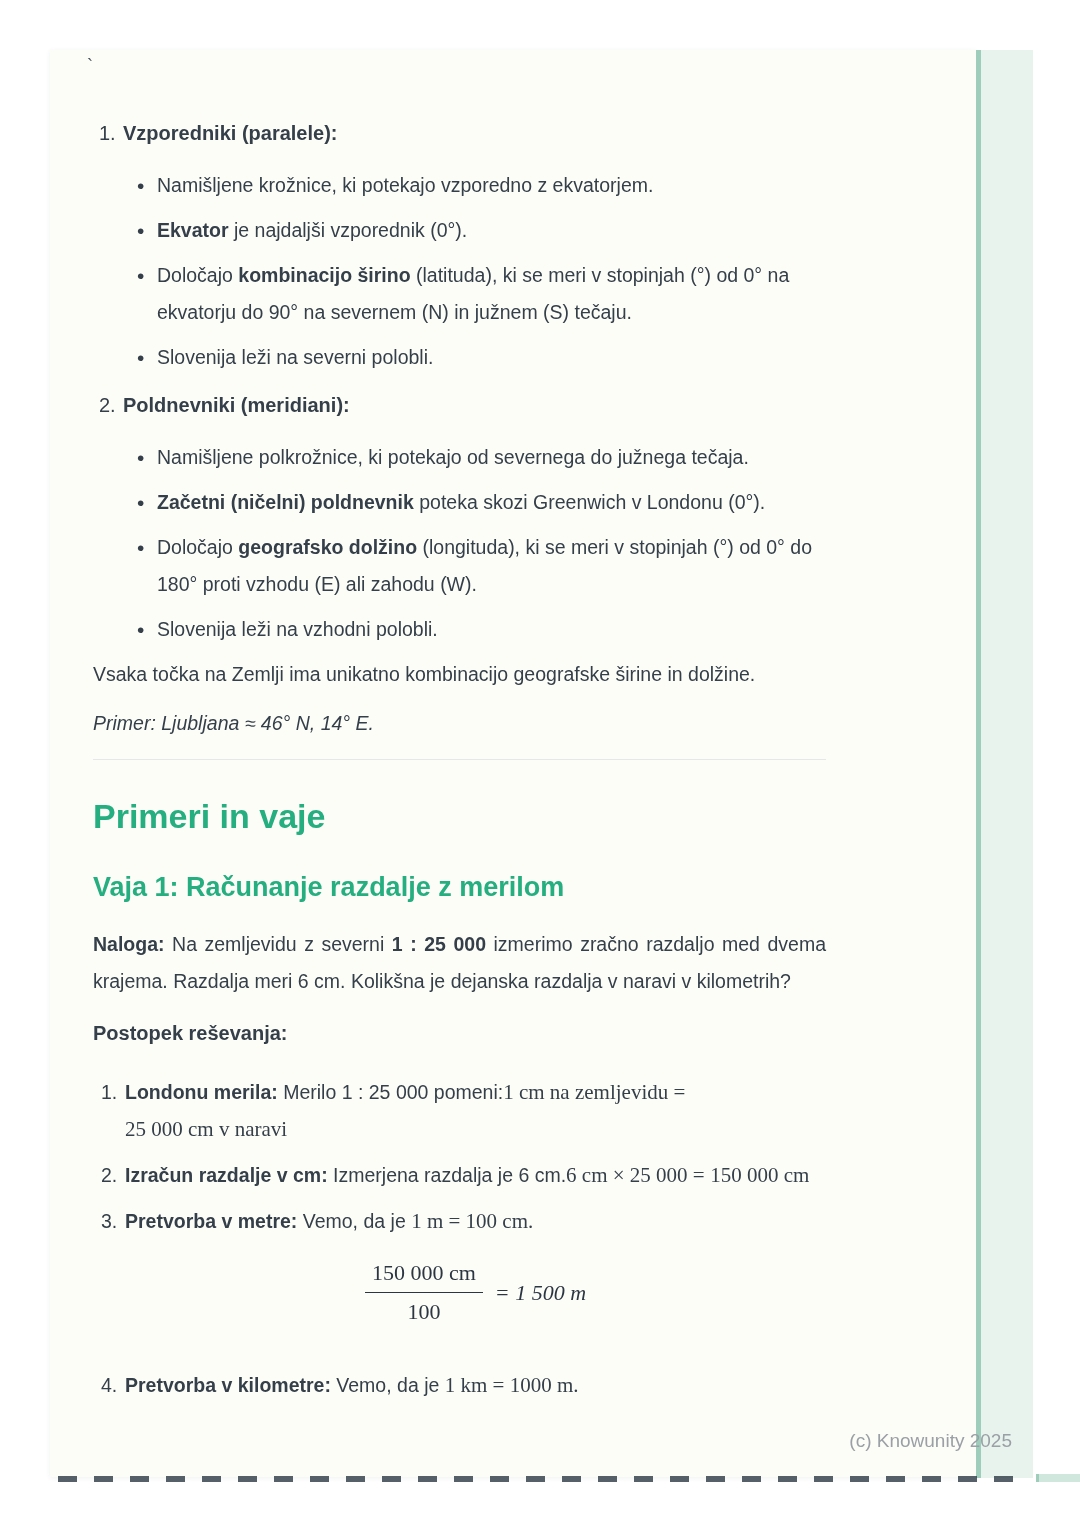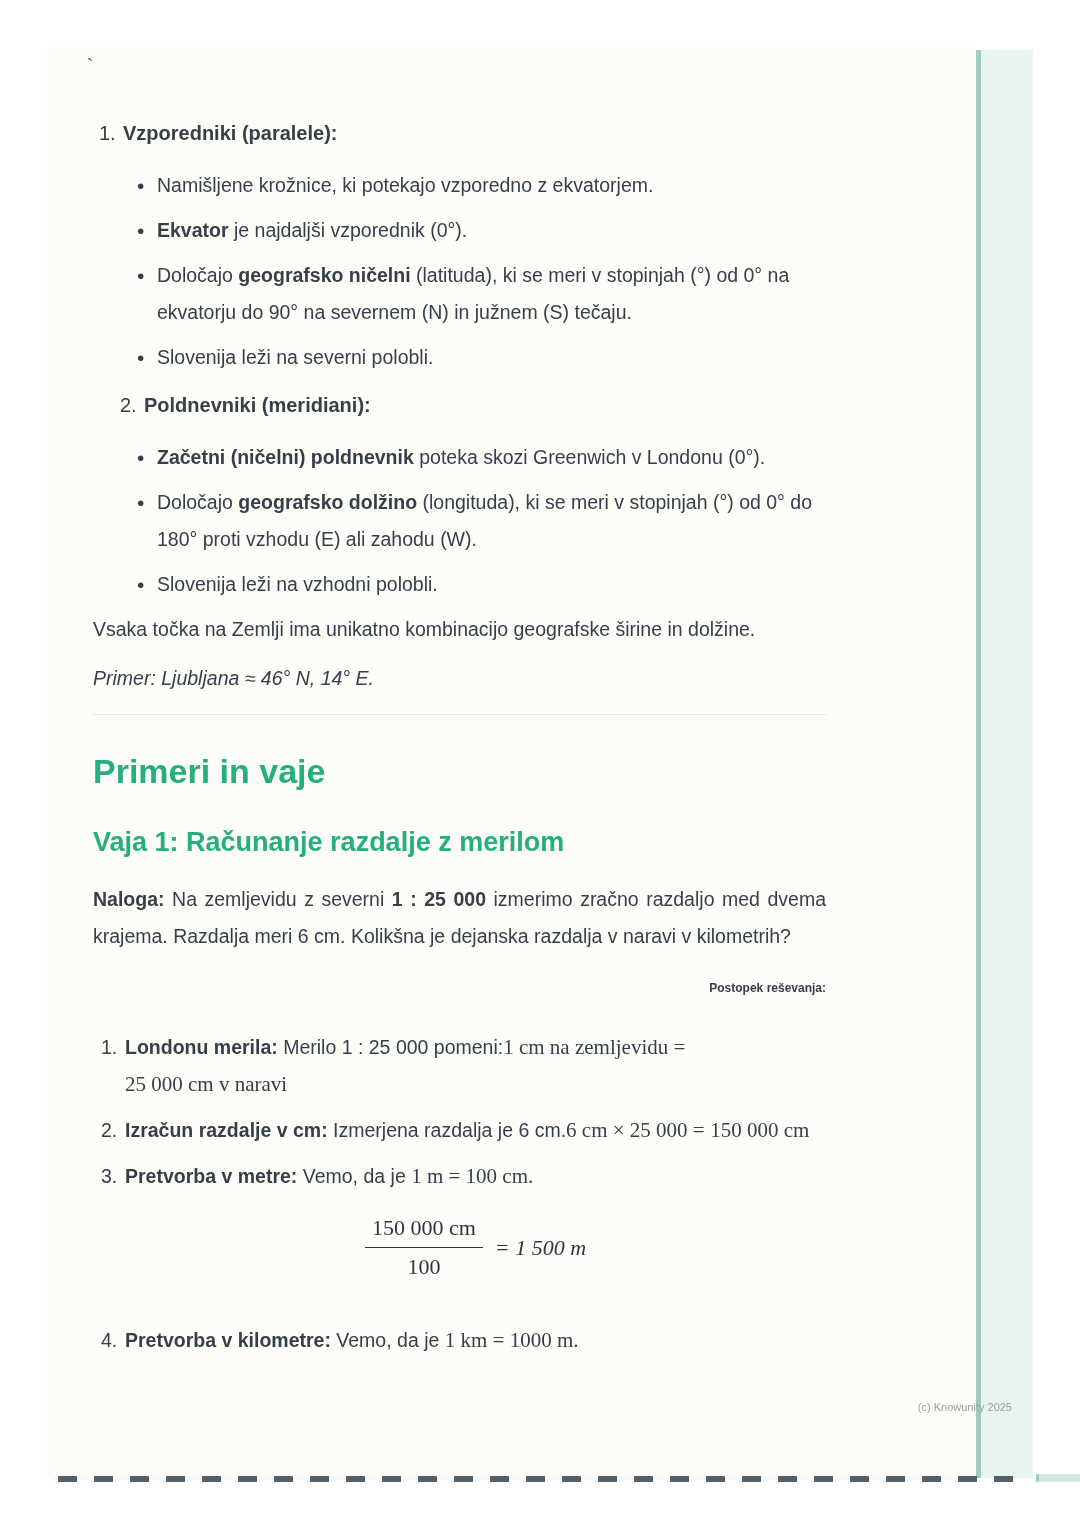--- a/index.html
+++ b/index.html
@@ -5,79 +5,80 @@
   html,body{margin:0;padding:0;background:#fff;}
   .viewport{position:relative;width:1080px;height:1528px;background:#ffffff;overflow:hidden;
             font-family:"Liberation Sans","DejaVu Sans",sans-serif;color:var(--body,#353f4a);}
   .page{position:absolute;left:50px;top:50px;width:926px;height:1427px;
         background:var(--page-bg,#fdfdf8);box-shadow:0 1px 5px rgba(40,50,60,.07);}
   .content{position:absolute;left:43px;top:0;width:733px;font-size:19.5px;line-height:37px;}
   .stray{padding-top:5px;margin-left:-6px;font-size:18px;line-height:23px;color:#4a5560;}
 
   
   .sec-title{margin-top:36px;font-weight:700;font-size:20px;line-height:38px;}
-  .sec-title.second{margin-top:10px;margin-left:21px;}
+  .sec-title.second{margin-top:10px;}
   .sec-title .num{display:inline-block;width:24px;margin-left:6px;font-weight:400;}
   .blist{margin:15px 0 0 0;padding:0;list-style:none;}
   .blist li{position:relative;padding-left:64px;margin-bottom:8px;}
   .blist li::before{content:"\2022";position:absolute;left:44px;top:0;font-size:21px;}
   b,.bold{font-weight:700;}
 
   .para{margin:4px 0 12px 0;}
   .example{margin:0;font-style:italic;}
   hr.divider{border:none;height:1px;background:#e5e7e9;margin:17px 0 0 0;}
 
   h1.main{margin:34px 0 0 0;font-size:34px;line-height:44px;font-weight:600;color:var(--accent,#25ae7f);}
   h2.sub{margin:30px 0 0 0;font-size:27px;line-height:38px;font-weight:600;color:var(--accent,#25ae7f);}
 
   .task{margin:20px 0 0 0;text-align:justify;}
-  .proc{margin:14px 0 0 0;font-weight:700;font-size:12px;line-height:38px;text-align:right;}
+  .proc{margin:14px 0 0 0;font-weight:700;font-size:20px;line-height:38px;}
 
   .steps{margin:22px 0 0 0;padding:0;list-style:none;}
   .steps li{position:relative;padding-left:32px;margin-bottom:9px;}
   .steps .num{position:absolute;left:8px;top:0;}
   .m{font-family:"Liberation Serif","DejaVu Serif",serif;font-size:21px;white-space:nowrap;}
 
   .math-display{display:flex;justify-content:center;align-items:center;
                 margin:18px 0 40px 0;font-family:"Liberation Serif","DejaVu Serif",serif;
                 font-size:22px;line-height:30px;color:#2c3642;}
   .frac{display:inline-flex;flex-direction:column;align-items:center;}
   .frac-top{padding:0 7px 4px 7px;border-bottom:1.6px solid #2c3642;}
   .frac-bot{padding-top:4px;}
   .frac-rhs{margin-left:12px;font-style:italic;}
 
   .edge-strip{position:absolute;left:976px;top:50px;width:57px;height:1428px;
               background:var(--strip-fill,#e9f3ee);border-left:5px solid var(--strip-line,#9ecdbb);
               box-sizing:border-box;}
-  .footer-credit{position:absolute;top:1397px;right:68px;font-size:11px;line-height:20px;
+  .footer-credit{position:absolute;top:1431px;right:68px;font-size:19px;line-height:20px;
                  color:var(--footer,#9aa0a6);z-index:3;}
   .tear{position:absolute;left:58px;top:1476px;width:972px;height:6px;opacity:.85;
         background:repeating-linear-gradient(90deg,#38444f 0px,#38444f 19px,transparent 19px,transparent 36px);}
   .tear-end{position:absolute;left:1036px;top:1474px;width:44px;height:8px;
             background:#cfe7dc;border-left:3px solid #9ecdbb;box-sizing:border-box;}
 </style>
 </head>
 <body>
 
 <div class="viewport">
   <div class="page">
     <div class="content">
 
       <div class="stray">`</div>
 
       <div class="sec-title"><span class="num">1.</span><b>Vzporedniki (paralele):</b></div>
       <ul class="blist">
         <li><span>Namišljene krožnice, ki potekajo vzporedno z ekvatorjem.</span><b></b><span></span></li>
         <li><span></span><b>Ekvator</b><span> je najdaljši vzporednik (0°).</span></li>
-        <li><span>Določajo </span><b>geografsko ničelni</b><span> (latituda), ki se meri v stopinjah (°) od 0° na ekvatorju do 90° na severnem (N) in južnem (S) tečaju.</span></li>
+        <li><span>Določajo </span><b>kombinacijo širino</b><span> (latituda), ki se meri v stopinjah (°) od 0° na ekvatorju do 90° na severnem (N) in južnem (S) tečaju.</span></li>
         <li><span>Slovenija leži na severni polobli.</span><b></b><span></span></li>
       </ul>
 
       <div class="sec-title second"><span class="num">2.</span><b>Poldnevniki (meridiani):</b></div>
       <ul class="blist">
+        <li><span>Namišljene polkrožnice, ki potekajo od severnega do južnega tečaja.</span><b></b><span></span></li>
         <li><span></span><b>Začetni (ničelni) poldnevnik</b><span> poteka skozi Greenwich v Londonu (0°).</span></li>
         <li><span>Določajo </span><b>geografsko dolžino</b><span> (longituda), ki se meri v stopinjah (°) od 0° do 180° proti vzhodu (E) ali zahodu (W).</span></li>
         <li><span>Slovenija leži na vzhodni polobli.</span><b></b><span></span></li>
       </ul>
 
       <p class="para">Vsaka točka na Zemlji ima unikatno kombinacijo geografske širine in dolžine.</p>
       <p class="example">Primer: Ljubljana ≈ 46° N, 14° E.</p>
 
       <hr class="divider">
 

